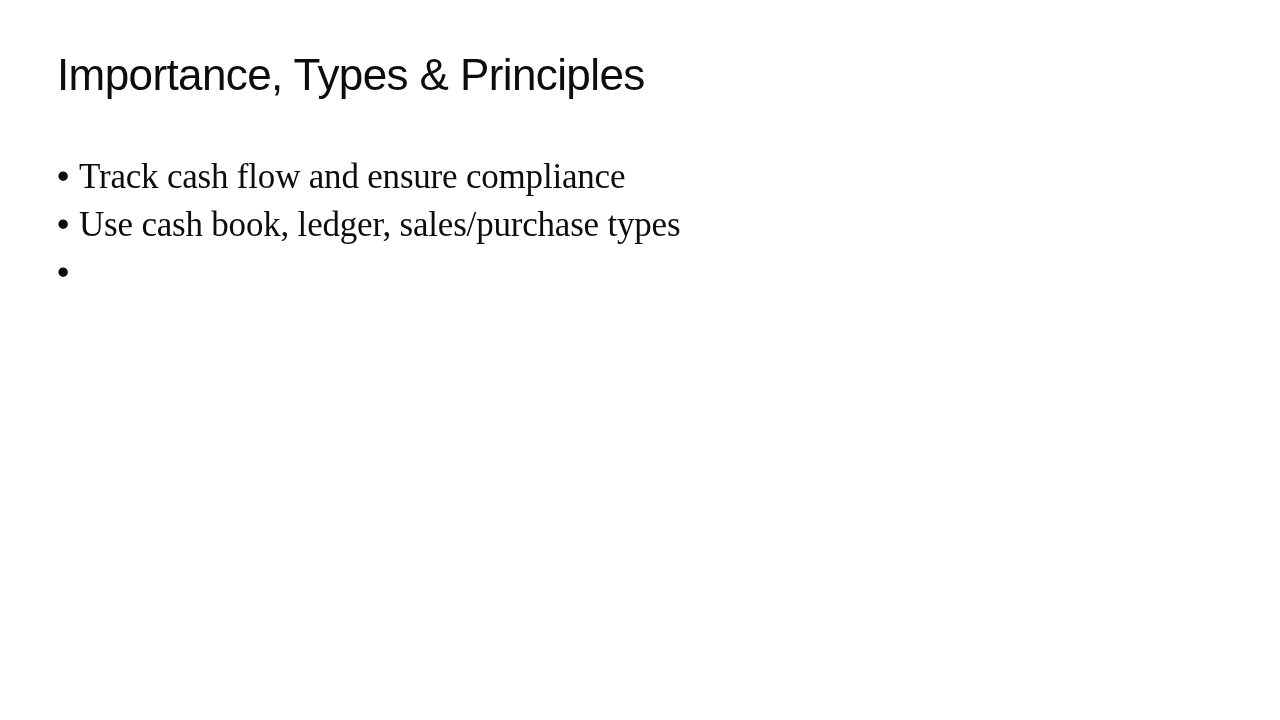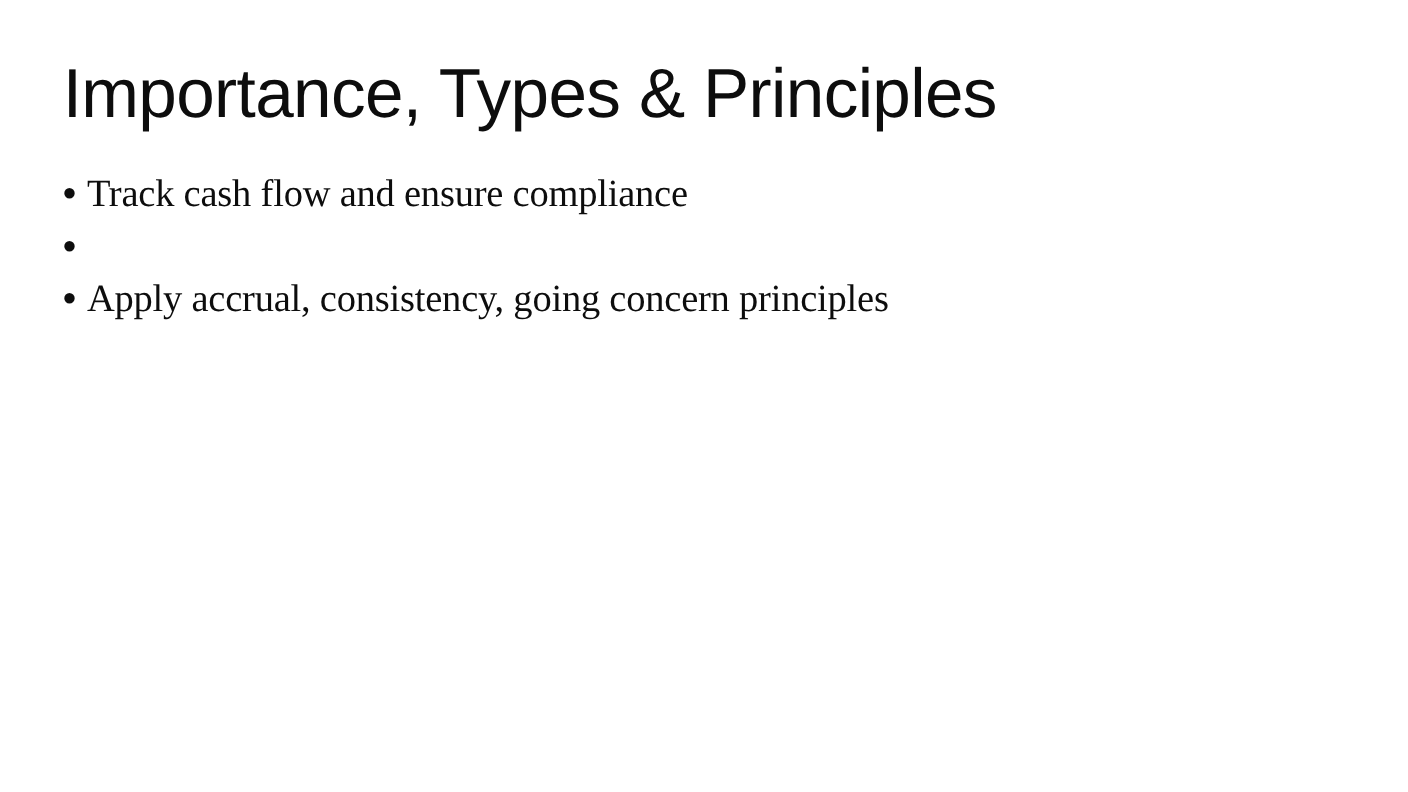--- a/index.html
+++ b/index.html
@@ -23,21 +23,21 @@
     background: #ffffff;
     box-sizing: border-box;
   }
 
   .slide-title {
     position: absolute;
     left: 57px;
     top: 50px;
     margin: 0;
     font-family: "Liberation Sans", "DejaVu Sans", sans-serif;
-    font-size: 63px;
+    font-size: 44px;
     font-weight: 400;
     line-height: 1.12;
     letter-spacing: -0.6px;
     color: #0d0d0d;
     white-space: nowrap;
   }
 
   .bullet-list {
     position: absolute;
     left: 57px;
@@ -87,22 +87,22 @@
 
   <ul class="bullet-list">
 
     <li class="bullet-item">
       <span class="bullet-marker">•</span>
       <span class="bullet-text">Track cash flow and ensure compliance</span>
     </li>
 
     <li class="bullet-item">
       <span class="bullet-marker">•</span>
+      <span class="bullet-text">Use cash book, ledger, sales/purchase types</span>
     </li>
 
     <li class="bullet-item">
       <span class="bullet-marker">•</span>
-      <span class="bullet-text">Apply accrual, consistency, going concern principles</span>
     </li>
 
   </ul>
 
 </div>
 
 </body></html>

